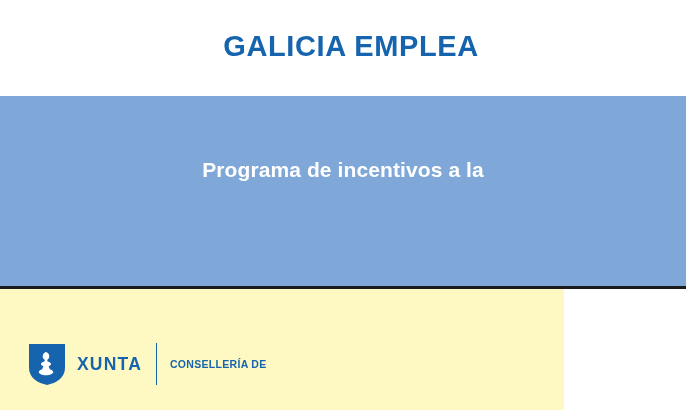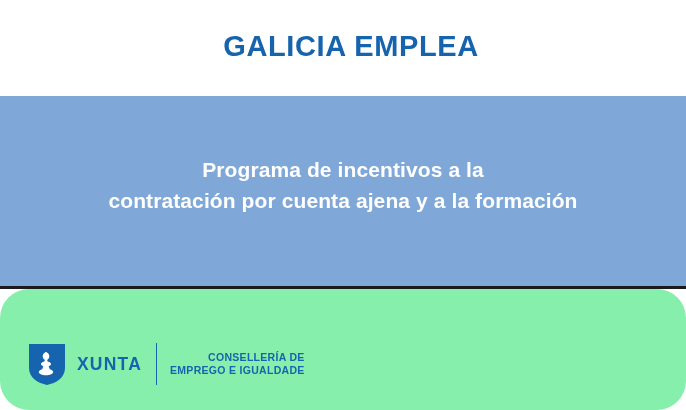--- a/index.html
+++ b/index.html
@@ -73,24 +73,23 @@
     width: 686px;
     height: 3px;
     background: #1b1b1b;
   }
 
   
   .footer {
     position: absolute;
     left: 0;
     top: 289px;
-    width: 686px;
+    width: 564px;
     height: 121px;
-    background: #86efac;
-    border-radius: 29px;
+    background: #fef9c3;
   }
 
   
   .xunta-block {
     position: absolute;
     left: 26px;
     top: 52px;
     display: flex;
     align-items: center;
   }
@@ -129,39 +128,37 @@
 
 <div class="page">
 
   <div class="header">
     <div class="main-title">GALICIA EMPLEA</div>
   </div>
 
   <div class="blue-band">
     <div class="subtitle">
       <div>Programa de incentivos a la</div>
-      <div>contratación por cuenta ajena y a la formación</div>
     </div>
   </div>
 
   <div class="dark-rule"></div>
 
   <div class="footer">
 
     <div class="xunta-block">
       <div class="xunta-shield">
         <svg width="42" height="46" viewBox="0 0 42 46" xmlns="http://www.w3.org/2000/svg">
           <path d="M3 3 H39 V27 C39 37 30 42 21 44 C12 42 3 37 3 27 Z" fill="#1664ad"></path>
           <path d="M21 11 c-2.4 0 -4.3 1.9 -4.3 4.2 0 1.6 0.9 3 2.2 3.7 l-0.6 1.6 c-1.9 0.5 -3.3 1.4 -3.3 2.5 0 0.9 0.9 1.7 2.3 2.2 l-1.1 3.1 c-2 0.6 -3.4 1.6 -3.4 2.8 0 1.8 3.2 3.2 7.2 3.2 s7.2 -1.4 7.2 -3.2 c0 -1.2 -1.4 -2.2 -3.4 -2.8 l-1.1 -3.1 c1.4 -0.5 2.3 -1.3 2.3 -2.2 0 -1.1 -1.4 -2 -3.3 -2.5 l-0.6 -1.6 c1.3 -0.7 2.2 -2.1 2.2 -3.7 0 -2.3 -1.9 -4.2 -4.3 -4.2 z" fill="#ffffff"></path>
         </svg>
       </div>
       <div class="xunta-wordmark">
         <div>XUNTA</div>
       </div>
       <div class="vert-div"></div>
       <div class="conselleria">
         <div>CONSELLERÍA DE</div>
-        <div>EMPREGO E IGUALDADE</div>
       </div>
     </div>
 
   </div>
 </div>
 
 </body></html>

